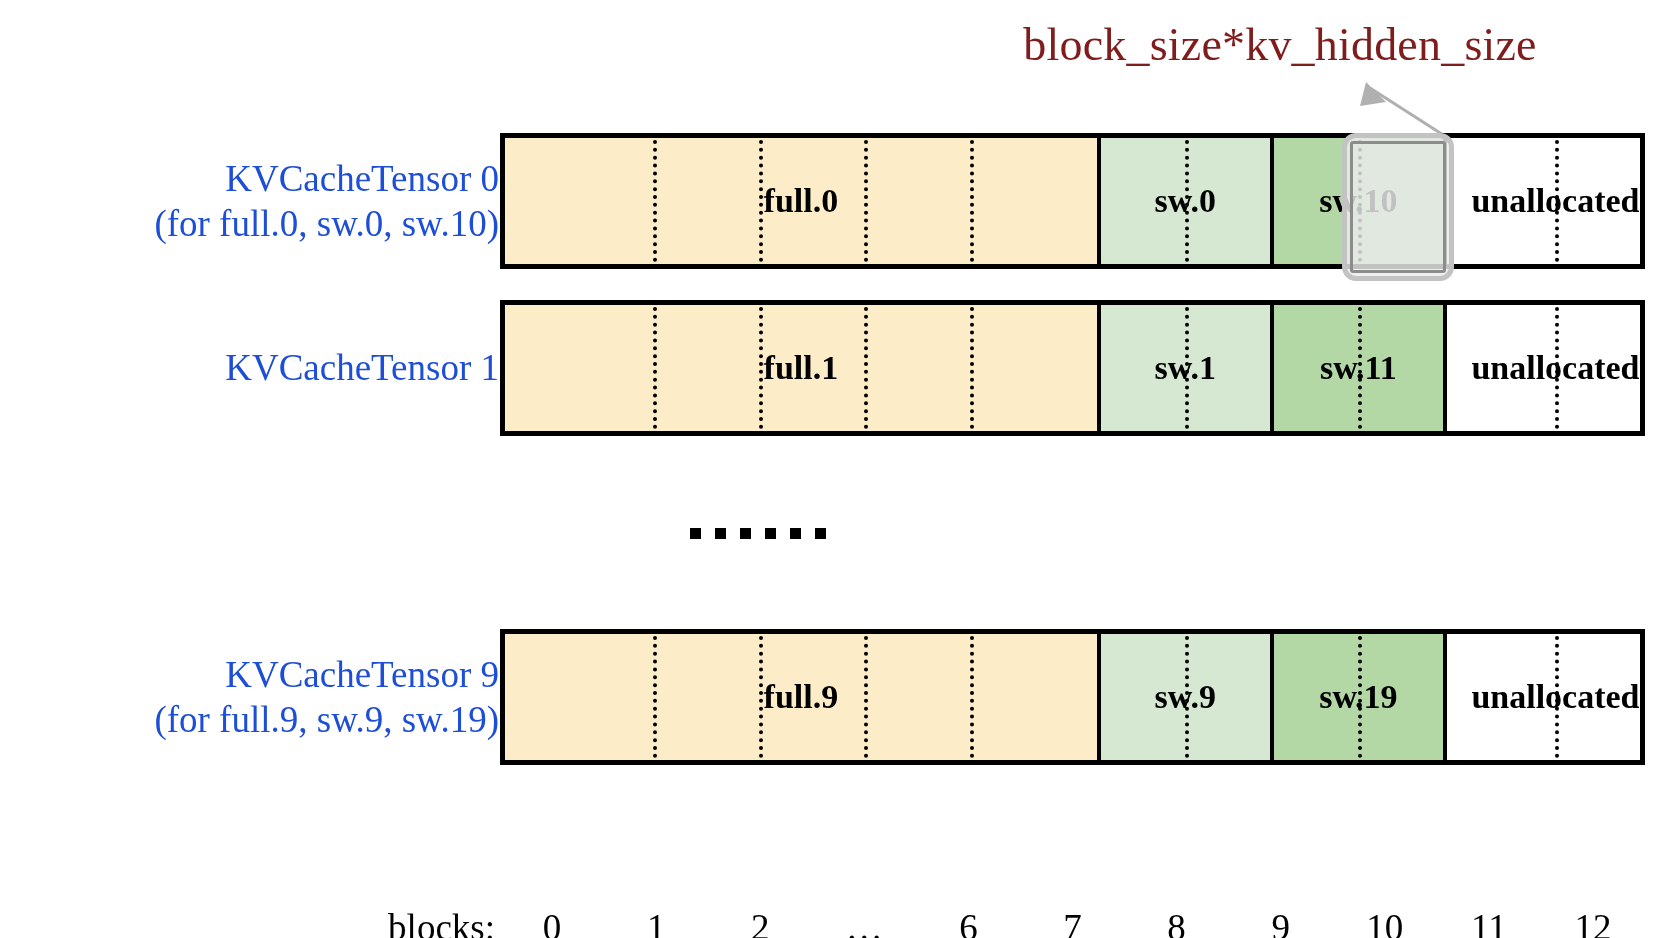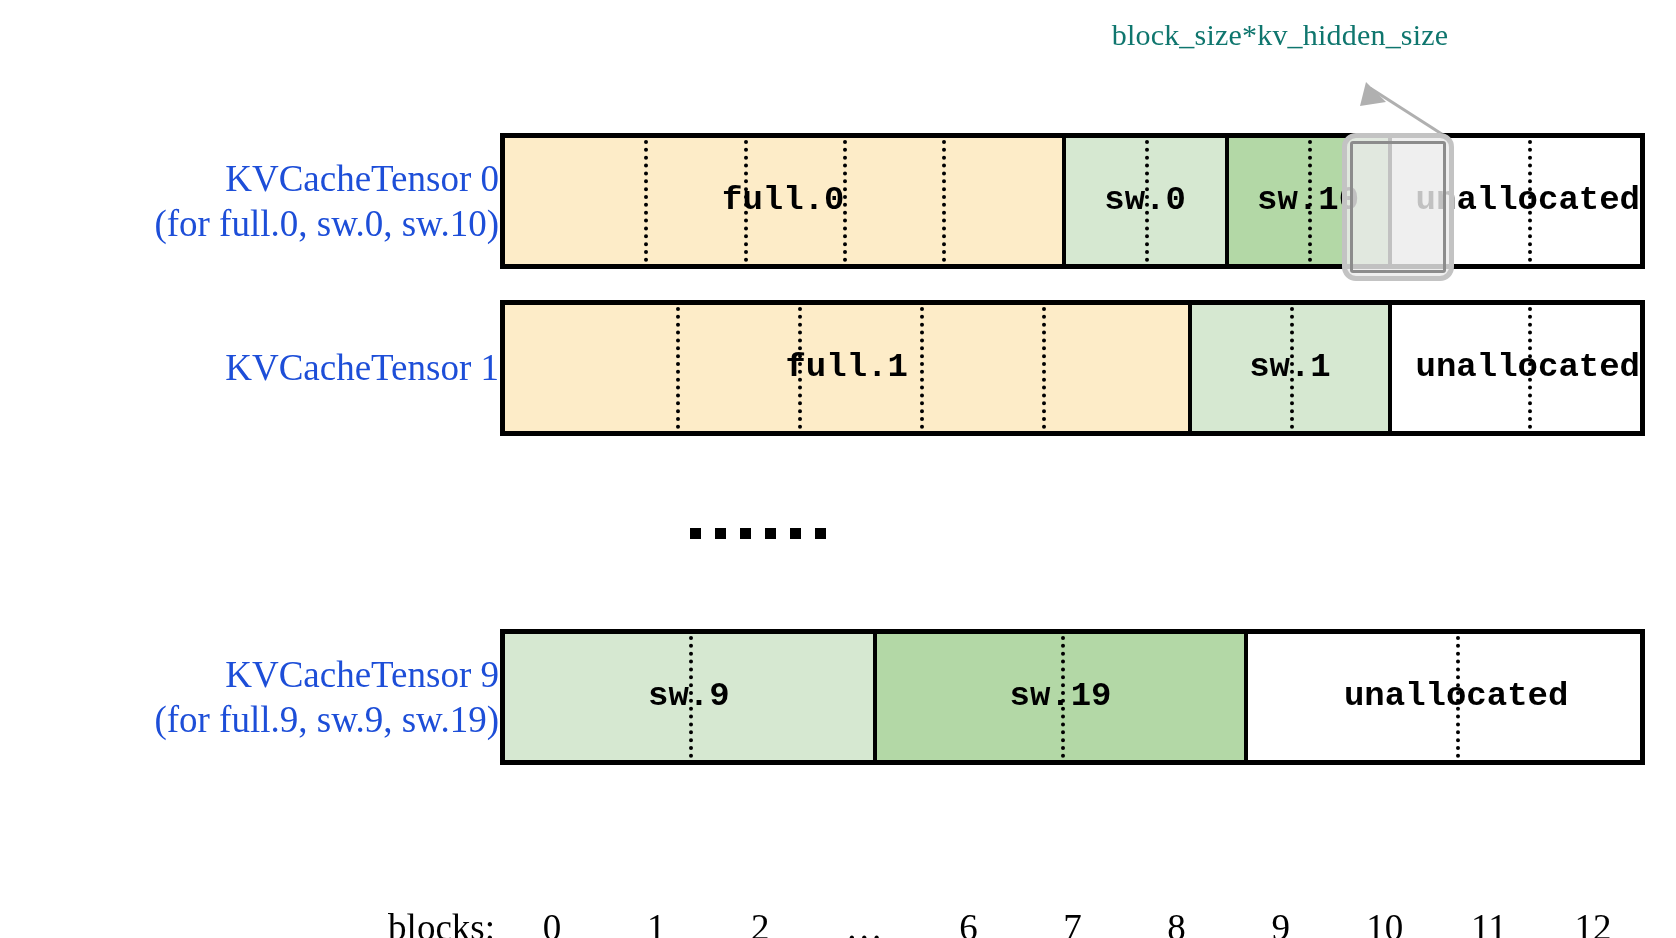--- a/index.html
+++ b/index.html
@@ -15,22 +15,22 @@
     overflow: hidden;
   }
 
   
   .callout-text {
     position: absolute;
     left: 1000px;
     top: 18px;
     width: 560px;
     text-align: center;
-    font-size: 30px;
-    color: #0f766e;
+    font-size: 46px;
+    color: #7f1d1d;
     white-space: nowrap;
     letter-spacing: 0.2px;
   }
   .callout-arrow {
     position: absolute;
     left: 1330px;
     top: 72px;
     width: 130px;
     height: 70px;
     pointer-events: none;
@@ -96,21 +96,20 @@
     display: flex;
     align-items: center;
     justify-content: center;
     font-weight: bold;
     font-size: 34px;
     color: #000;
     text-align: center;
     line-height: 1.1;
     border-right: 4px solid #000;
     overflow: visible;
-    font-family: Liberation Mono, monospace;
   }
   .cell:last-child { border-right: none; margin-left: 24px; }
 
   .cell.full      { background: #fdecc8; flex: 7 0 0; }
   .cell.sw-light  { background: #d6e8d1; flex: 2 0 0; }
   .cell.sw-dark   { background: #b3d8a6; flex: 2 0 0; text-align: center; }
   .cell.unalloc   { background: #ffffff; flex: 2 0 0; }
 
   .cell .label { position: relative; z-index: 3; }
 
@@ -221,20 +220,24 @@
       <span class="dotted" style="left:25%"></span>
       <span class="dotted" style="left:42.857%"></span>
       <span class="dotted" style="left:60.714%"></span>
       <span class="dotted" style="left:78.571%"></span>
       <span class="label">full.1</span>
     </div>
     <div class="cell sw-light">
       <span class="dotted" style="left:50%"></span>
       <span class="label">sw.1</span>
     </div>
+    <div class="cell sw-dark">
+      <span class="dotted" style="left:50%"></span>
+      <span class="label">sw.11</span>
+    </div>
     <div class="cell unalloc">
       <span class="dotted" style="left:50%"></span>
       <span class="label">unallocated</span>
     </div>
   </div>
 </div>
 
 <div class="ellipsis">
   <i></i>
     <i></i>
@@ -243,20 +246,27 @@
     <i></i>
     <i></i>
 </div>
 
 <div class="row" style="top:629px">
   <div class="row-label">
     <span>KVCacheTensor 9</span>
     <span class="sub">(for full.9, sw.9, sw.19)</span>
   </div>
   <div class="bar">
+    <div class="cell full">
+      <span class="dotted" style="left:25%"></span>
+      <span class="dotted" style="left:42.857%"></span>
+      <span class="dotted" style="left:60.714%"></span>
+      <span class="dotted" style="left:78.571%"></span>
+      <span class="label">full.9</span>
+    </div>
     <div class="cell sw-light">
       <span class="dotted" style="left:50%"></span>
       <span class="label">sw.9</span>
     </div>
     <div class="cell sw-dark">
       <span class="dotted" style="left:50%"></span>
       <span class="label">sw.19</span>
     </div>
     <div class="cell unalloc">
       <span class="dotted" style="left:50%"></span>

